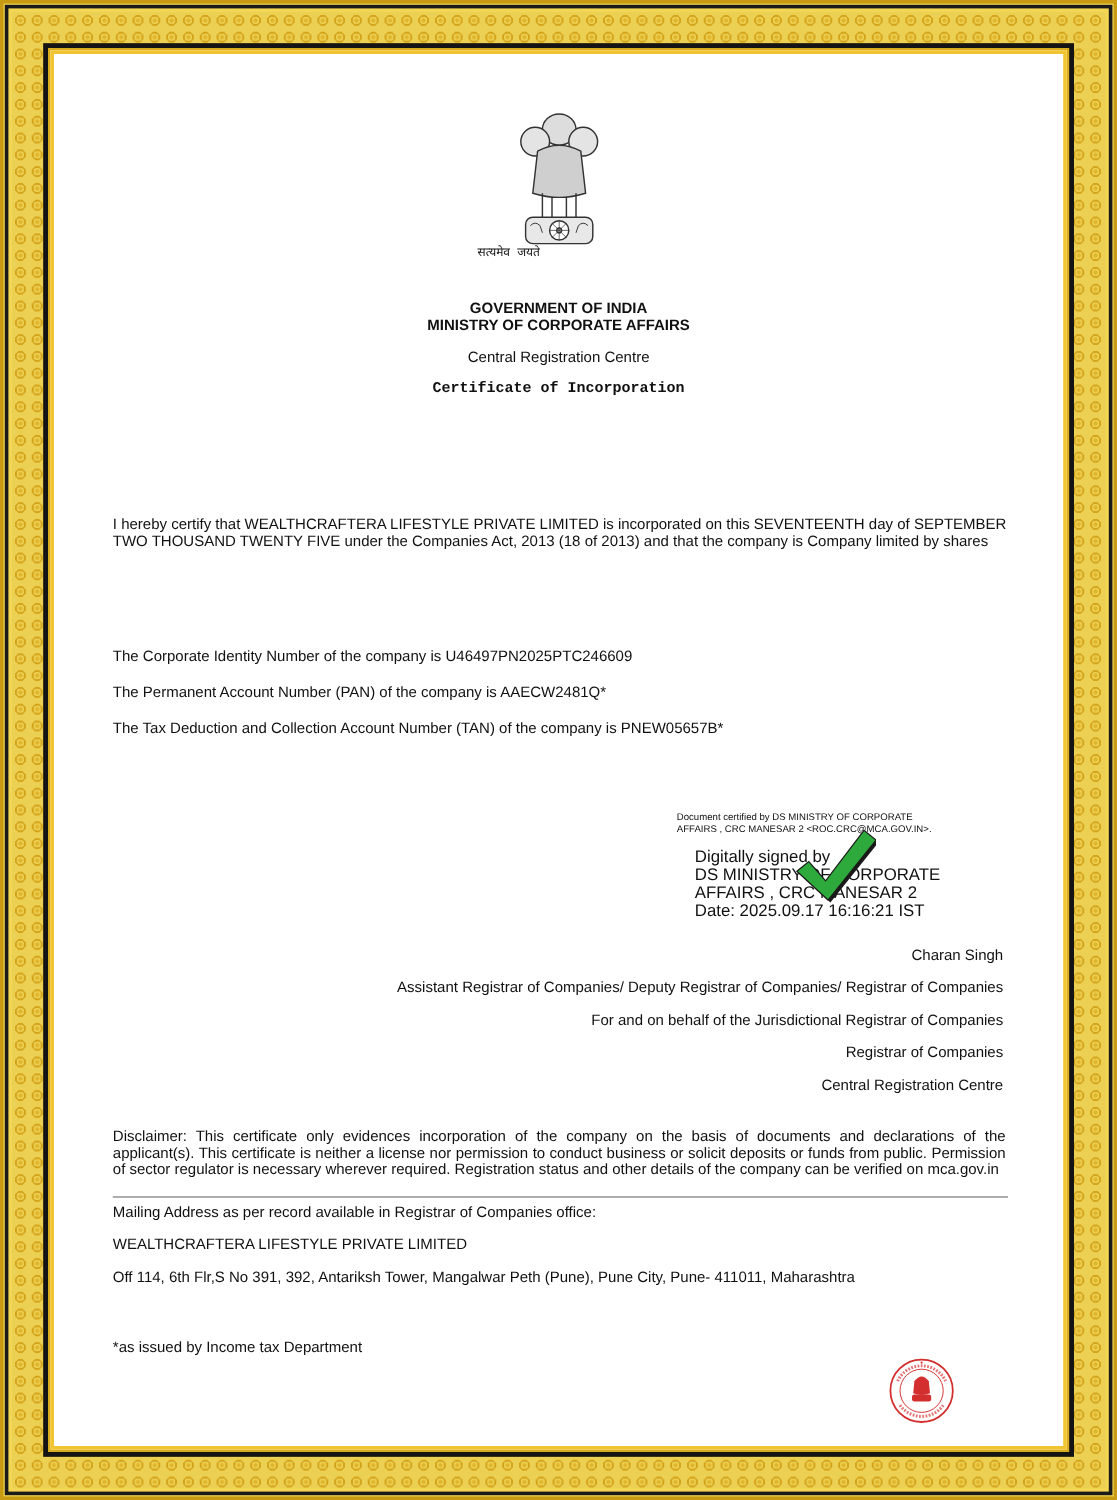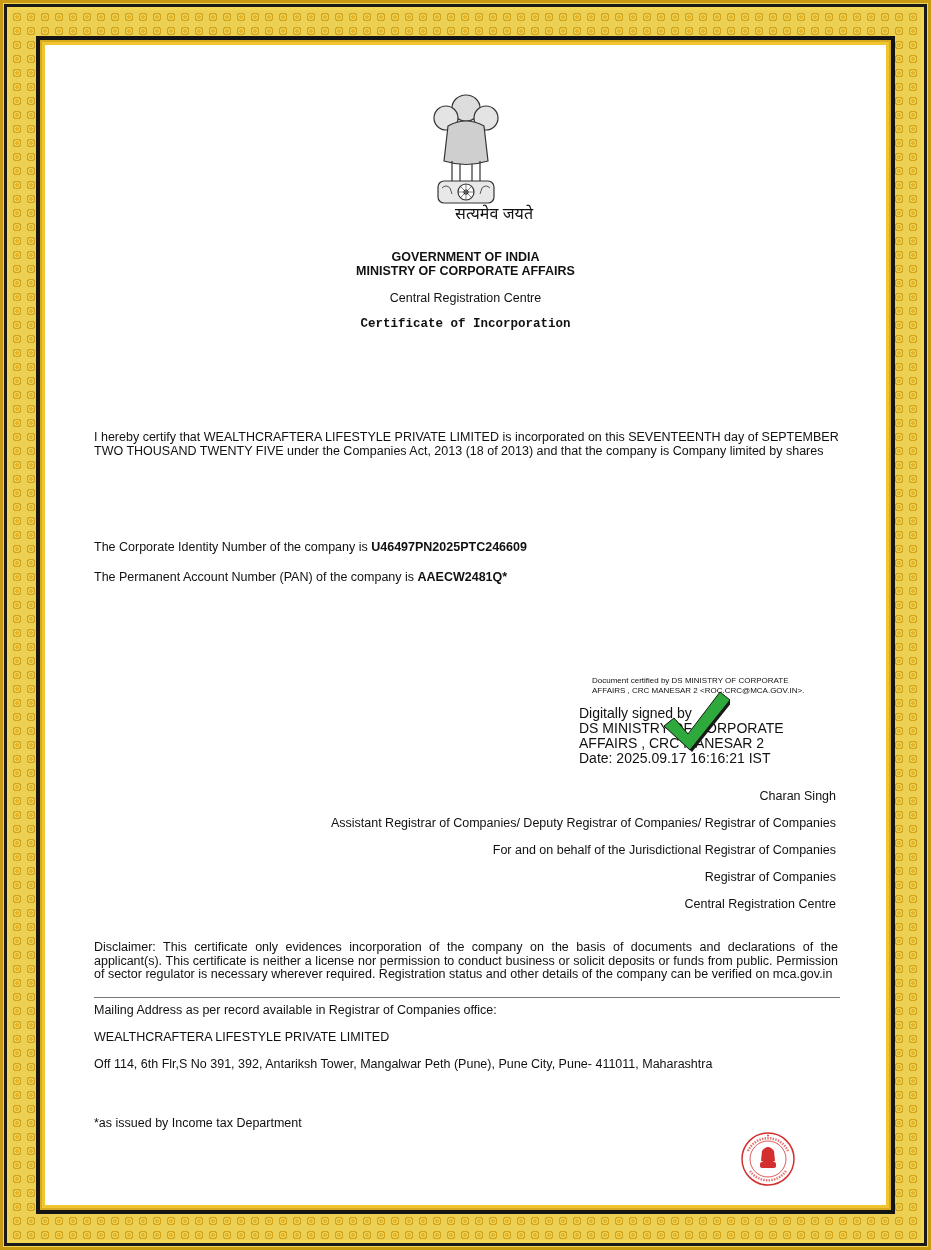--- a/index.html
+++ b/index.html
@@ -15,37 +15,37 @@
                    radial-gradient(circle at 50% 50%, transparent 3px, #d4a41b 3px, #d4a41b 4.5px, transparent 4.5px),
                    radial-gradient(circle at 50% 50%, #e1b52a 1.5px, transparent 2px);
                  background-size: 14px 14px, 14px 14px; }
   .frame-inner-black { position: absolute; left: 36px; top: 36px; right: 36px; bottom: 36px;
                  border: 4px solid #141414; background: #d9ac1d; }
   .frame-inner-gold { position: absolute; left: 42px; top: 42px; right: 42px; bottom: 42px;
                  border: 3px solid #f0c531; background: #fff; }
   .page { position: absolute; left: 48px; top: 48px; width: 835px; height: 1154px; background: #fff; }
 
   .emblem { position: absolute; left: 378px; top: 38px; width: 80px; height: 130px; }
-  .motto { position: absolute; left: 350px; top: 154px; width: 135px; text-align: right; font-size: 16px;
-           font-family: Liberation Sans, sans-serif; }
+  .motto { position: absolute; left: 350px; top: 154px; width: 135px; text-align: left; font-size: 10px;
+           font-family: Liberation Mono, monospace; }
   .center { position: absolute; left: 0; width: 835px; text-align: center; }
   .h-gov { top: 202px; font-weight: bold; font-size: 12.5px; line-height: 14px; }
   .crc { top: 243px; font-size: 12.5px; }
   .coi { top: 269px; font-size: 12.5px; font-weight: bold; font-family: Liberation Mono, monospace; }
   .pursuant { top: 297px; font-size: 12.5px; line-height: 13.5px; left: 50px; width: 735px; }
 
   .para { position: absolute; left: 46px; width: 745px; font-size: 12.5px; line-height: 13.5px; }
   .certify { top: 383px; }
   .cin { top: 493px; }
   .pan { top: 523px; }
   .tan { top: 553px; }
   .given { top: 593px; }
-  .bold { font-weight: bold; }
+  .bold { font-weight: normal; }
 
-  .ds-small { position: absolute; left: 544px; top: 628px; font-size: 8px; line-height: 10px; width: 240px; }
+  .ds-small { position: absolute; left: 516px; top: 628px; font-size: 8px; line-height: 10px; width: 240px; }
   .ds-big { position: absolute; left: 531px; top: 658px; font-size: 14px; line-height: 15px; width: 240px; }
   .check { position: absolute; left: 612px; top: 640px; width: 70px; height: 65px; }
 
   .right { position: absolute; right: 47px; text-align: right; font-size: 12.5px; white-space: nowrap; }
   .sig-name { top: 741px; }
   .sig-title { top: 768px; }
   .sig-behalf { top: 795px; }
   .sig-roc { top: 822px; }
   .sig-crc { top: 849px; }
 
@@ -95,20 +95,23 @@
   <div class="center coi">Certificate of Incorporation</div>
 
   <div class="para certify">I hereby certify that WEALTHCRAFTERA LIFESTYLE PRIVATE LIMITED is incorporated on this  SEVENTEENTH day of SEPTEMBER  TWO THOUSAND TWENTY FIVE under the Companies Act, 2013 (18 of 2013) and that the company is Company limited by shares</div>
 
   <div class="para cin">
     <span>The Corporate Identity Number of the company is </span><span class="bold">U46497PN2025PTC246609</span>
   </div>
   <div class="para pan">
     <span>The Permanent Account Number (PAN) of the company is </span><span class="bold">AAECW2481Q*</span>
   </div>
+  <div class="para tan">
+    <span>The Tax Deduction and Collection Account Number (TAN) of the company is </span><span class="bold">PNEW05657B*</span>
+  </div>
 
   <div class="ds-small">
     <div>Document certified by DS MINISTRY OF CORPORATE</div>
     <div>AFFAIRS , CRC MANESAR 2 &lt;ROC.CRC@MCA.GOV.IN&gt;.</div>
   </div>
   <div class="ds-big">
     <div>Digitally signed by</div>
     <div>DS MINISTRY OF CORPORATE</div>
     <div>AFFAIRS , CRC MANESAR 2</div>
     <div>Date: 2025.09.17 16:16:21 IST</div>

